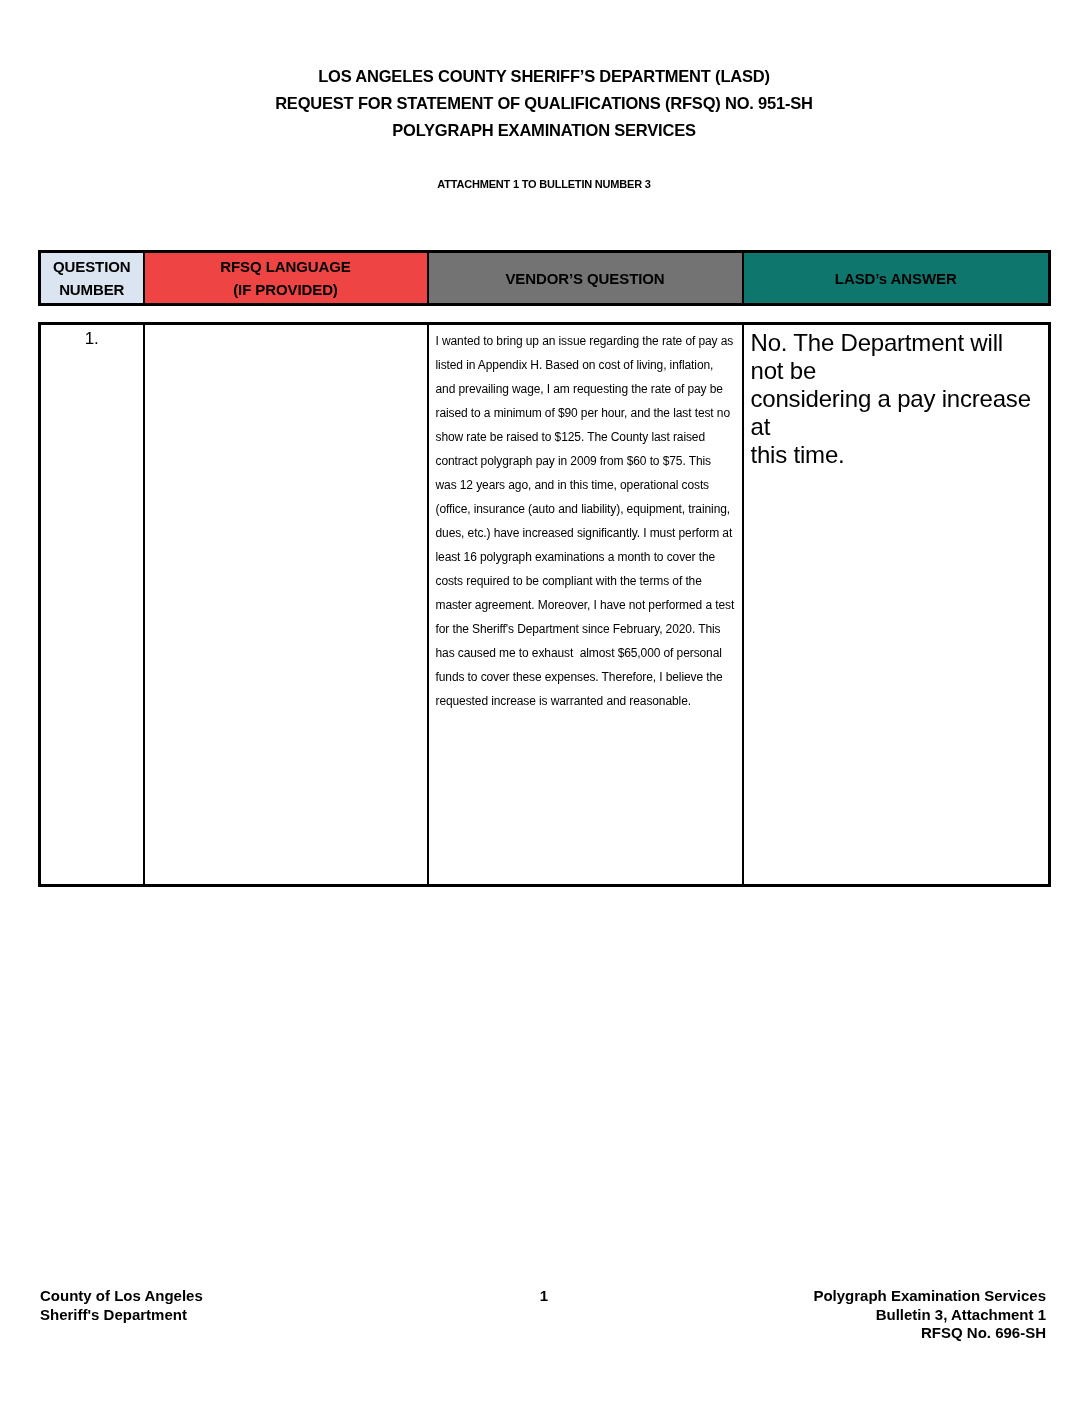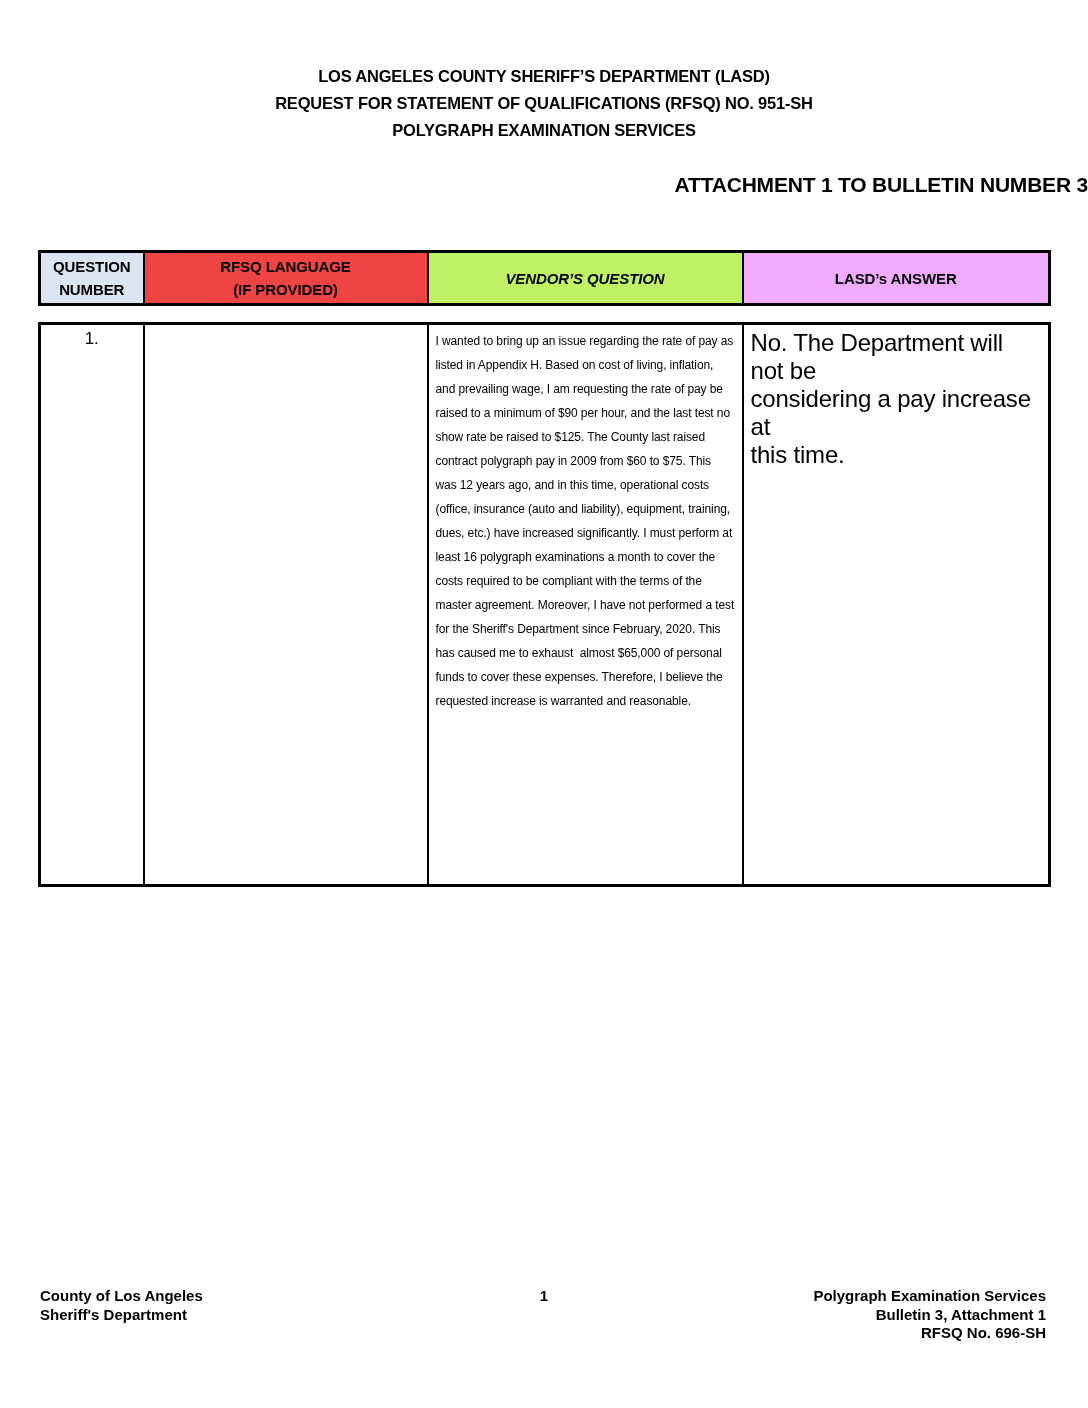--- a/index.html
+++ b/index.html
@@ -28,23 +28,23 @@
     font-weight: bold;
     font-size: 16.5px;
     letter-spacing: -0.2px;
     line-height: 27px;
   }
   .subtitle-block {
     position: absolute;
     top: 171px;
     left: 0;
     right: 0;
-    text-align: right;
+    text-align: center;
     font-weight: bold;
-    font-size: 21px;
+    font-size: 11px;
     letter-spacing: -0.2px;
     line-height: 27px;
   }
 
   
   table.qa {
     position: absolute;
     left: 38px;
     border-collapse: collapse;
     table-layout: fixed;
@@ -135,22 +135,22 @@
         <col class="c2">
         <col class="c3">
         <col class="c4">
       </colgroup>
     <tbody>
         <tr>
       <th style="background-color: rgb(219, 229, 241);">QUESTION
 NUMBER</th>
       <th style="background-color: #ef4444;">RFSQ LANGUAGE
 (IF PROVIDED)</th>
-      <th style="background-color: #bef264; font-style: italic;">VENDOR’S QUESTION</th>
-      <th style="background-color: #f0abfc;">LASD’s ANSWER</th>
+      <th style="background-color: #737373;">VENDOR’S QUESTION</th>
+      <th style="background-color: #0f766e;">LASD’s ANSWER</th>
     </tr>
   </tbody>
     </table>
 
   <table class="qa qa-body">
     <colgroup>
         <col class="c1">
         <col class="c2">
         <col class="c3">
         <col class="c4">

